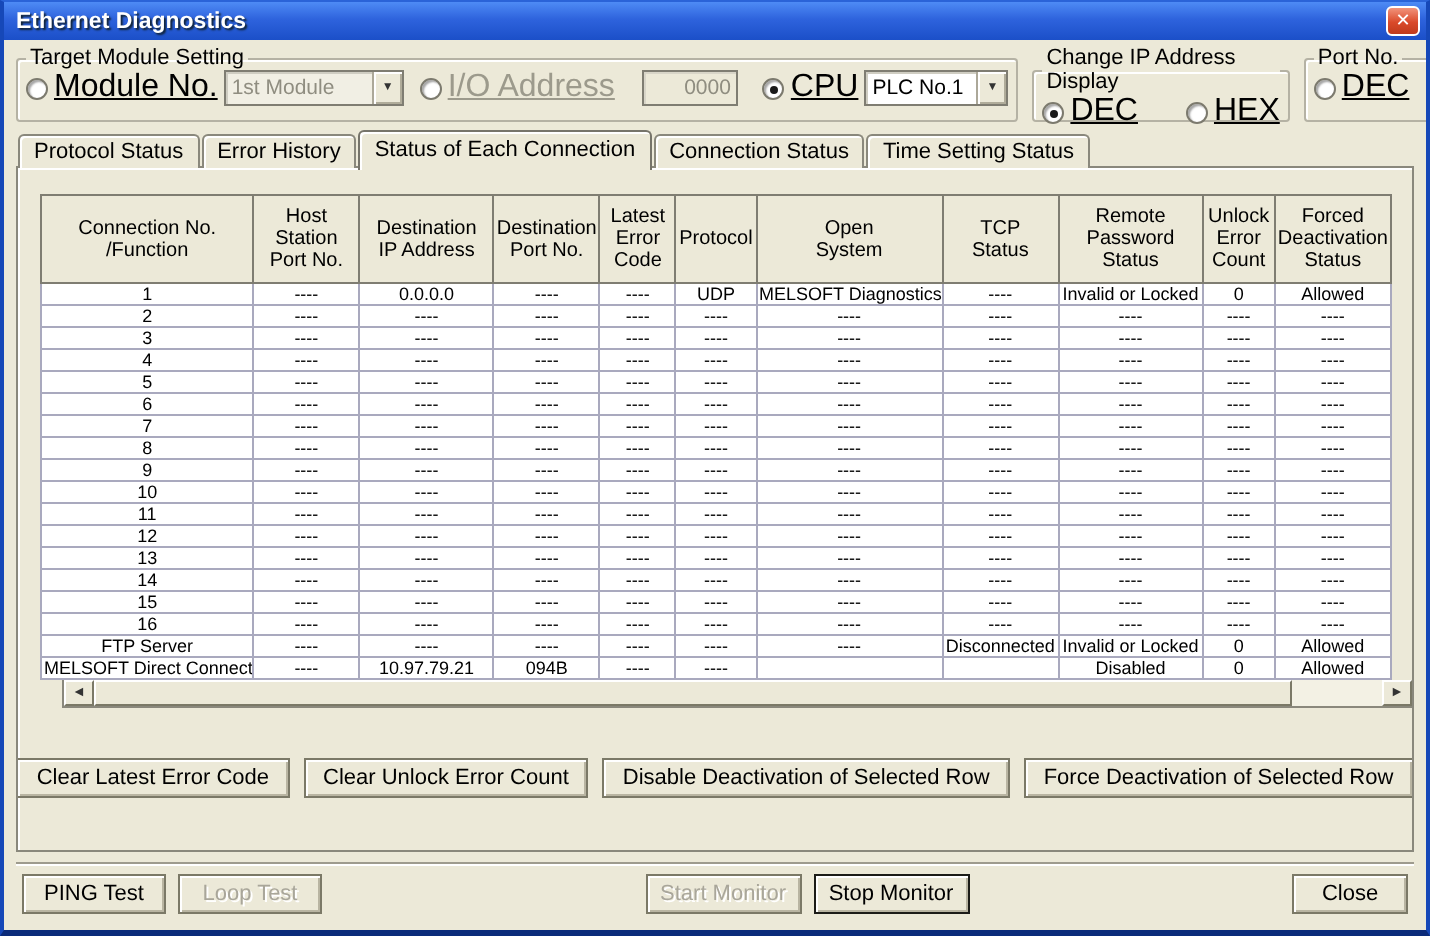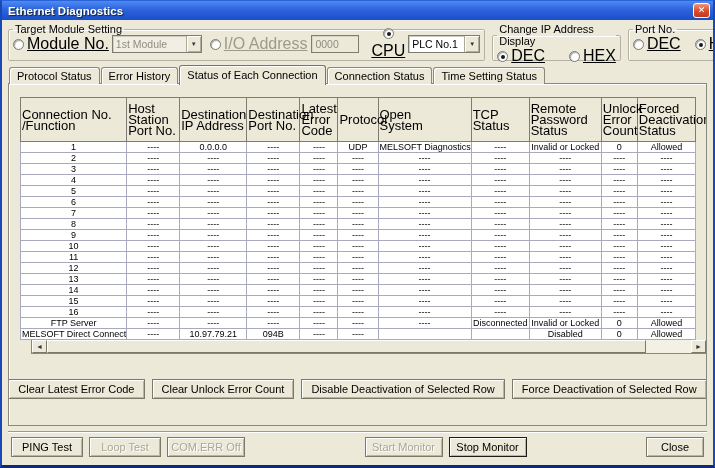--- a/index.html
+++ b/index.html
@@ -38,39 +38,39 @@
   .rtext{font-size:16px;color:#000;text-decoration:underline;}
   .dis .rtext{color:#9c9a8c;}
   .combo{display:inline-flex;align-items:stretch;height:18px;background:#fff;
          border:1px solid #7f7d72;box-shadow:inset 1px 1px 0 #cfcdc2;margin-left:3px;}
   .combo .ctext{flex:1;font-size:10.5px;line-height:16px;padding:0 3px;overflow:hidden;}
   .combo .cbtn{width:15px;background:#ECE9D8;border-left:1px solid #aca899;font-size:6px;line-height:16px;text-align:center;color:#333;
                box-shadow:inset 1px 1px 0 #fff,inset -1px -1px 0 #b0ac9a;}
   .combo.dis{background:#F1EFE4;}
   .combo.dis .ctext{color:#8f8d80;}
   .edit{display:inline-flex;align-items:center;height:18px;background:#ECE9D8;border:1px solid #7f7d72;
-        box-shadow:inset 1px 1px 0 #d8d5c8;margin-left:4px;padding:0 3px;font-size:10.5px;color:#8f8d80;}
-  .ml8{margin-left:8px;}.ml12{margin-left:12px;flex-direction:column;}
+        box-shadow:inset 1px 1px 0 #d8d5c8;margin-left:14px;padding:0 3px;font-size:10.5px;color:#8f8d80;justify-content:flex-end;}
+  .ml8{margin-left:8px;}.ml12{margin-left:12px;}
   .w90{width:90px;}.w48{width:48px;}.w72{width:72px;}
   .gap24{width:24px;flex:none;}.gap14{width:14px;flex:none;}
   
   .tabs{flex:none;display:flex;align-items:flex-end;margin-top:4px;height:19px;position:relative;z-index:2;padding-left:1px;}
   .tab{height:17px;line-height:16px;padding:0 7px;font-size:11px;background:#ECE9D8;
        border:1px solid #8a887c;border-bottom:none;border-radius:3px 3px 0 0;margin-right:1px;
        box-shadow:inset 1px 1px 0 #fff;color:#000;}
   .tab.active{height:20px;line-height:19px;position:relative;top:1px;z-index:3;
        border-color:#76746a;background:#ECE9D8;font-size:11px;margin-top:16px;}
   .tab-panel{flex:1;border:1px solid #8a887c;background:#ECE9D8;margin-top:-1px;position:relative;z-index:1;
        box-shadow:inset 1px 1px 0 #fff;padding:13px 0 0 0;overflow:hidden;}
   
   .table-wrap{margin:0 10px 0 11px;}
   table.conn{border-collapse:collapse;table-layout:fixed;width:676px;}
   table.conn th{
-    background:#ECE9D8;border:1px solid #7f7d72;font-weight:normal;font-size:13px;line-height:11px;
-    white-space:pre-line;height:44px;padding:0 1px;text-align:left;vertical-align:middle;color:#000;
+    background:#ECE9D8;border:1px solid #7f7d72;font-weight:normal;font-size:10px;line-height:11px;
+    white-space:pre-line;height:44px;padding:0 1px;text-align:center;vertical-align:middle;color:#000;
   }
   table.conn td{
     background:#fff;border:1px solid #a9a9be;height:10px;line-height:10px;font-size:9px;
     text-align:center;white-space:nowrap;overflow:hidden;padding:0 1px;color:#000;
   }
   
   .hscroll{width:676px;height:14px;display:flex;margin:0 10px 0 11px;background:#F3F1E4;
            border:1px solid #8a887c;border-top:none;}
   .sb-btn{width:15px;flex:none;background:#ECE9D8;border:1px solid;border-color:#fff #7b7967 #7b7967 #fff;
           font-size:7px;line-height:11px;text-align:center;color:#333;}
@@ -476,21 +476,20 @@
         <button class="btn">Clear Unlock Error Count</button>
         <button class="btn">Disable Deactivation of Selected Row</button>
         <button class="btn">Force Deactivation of Selected Row</button>
       </div>
     </div>
 
     <div class="bottom-row">
       <div class="bgroup">
         <button class="btn w72">PING Test</button>
         <button class="btn w72 disabled">Loop Test</button>
-        <button class="btn w78 disabled">COM.ERR Off</button>
       </div>
       <div class="spacer"></div>
       <div class="bgroup">
         <button class="btn w78 disabled">Start Monitor</button>
         <button class="btn default w78">Stop Monitor</button>
       </div>
       <div class="spacer"></div>
       <button class="btn w58">Close</button>
     </div>
 

